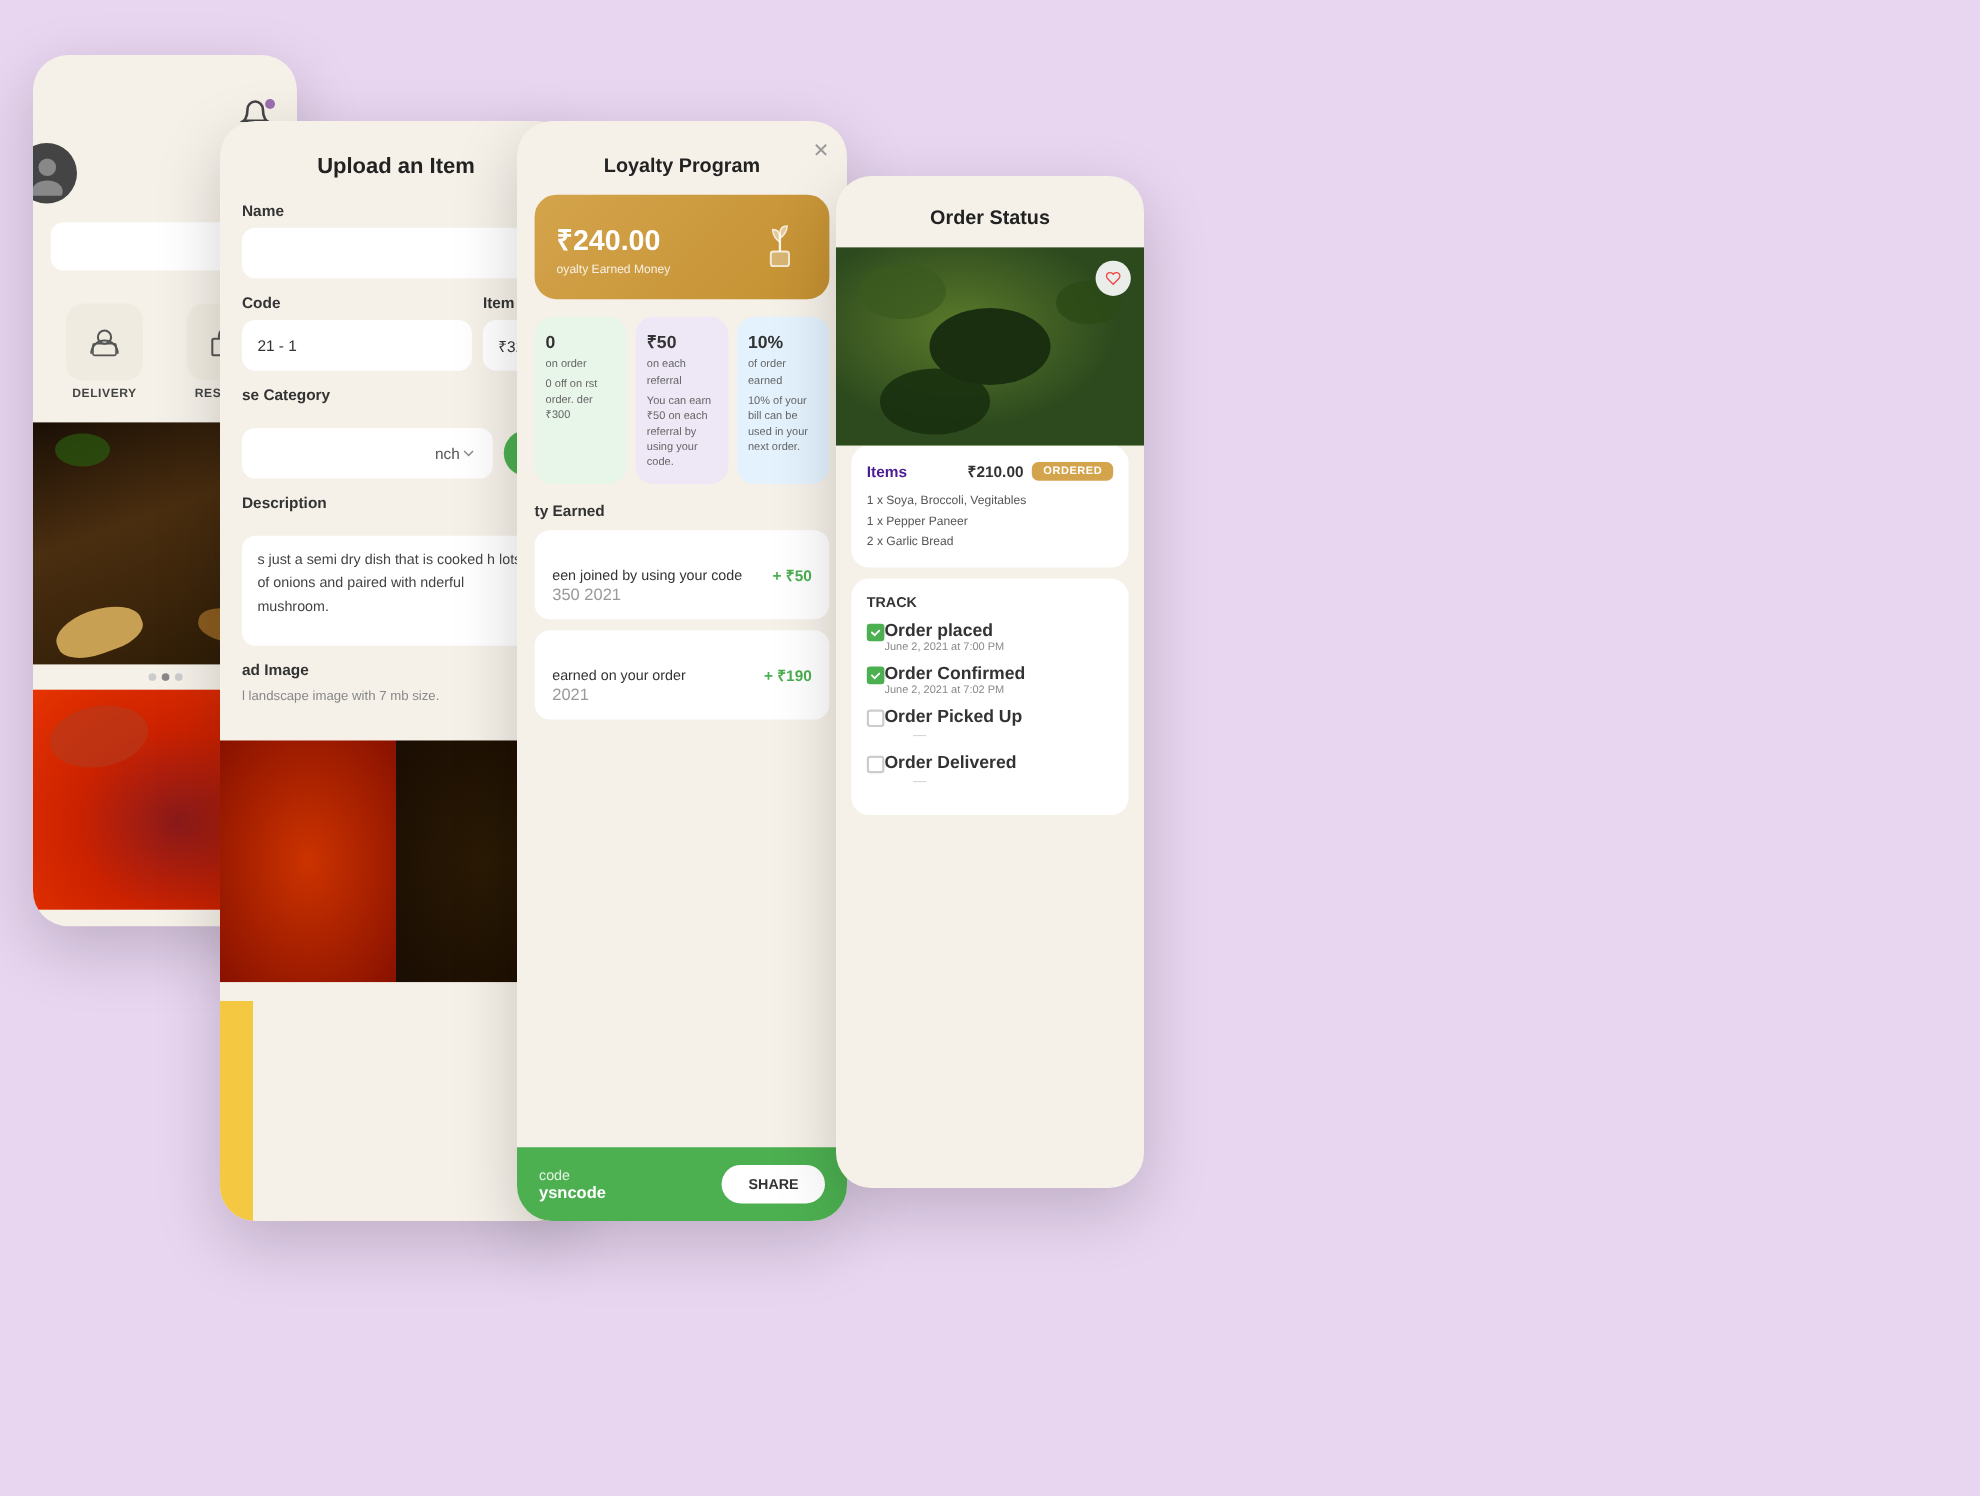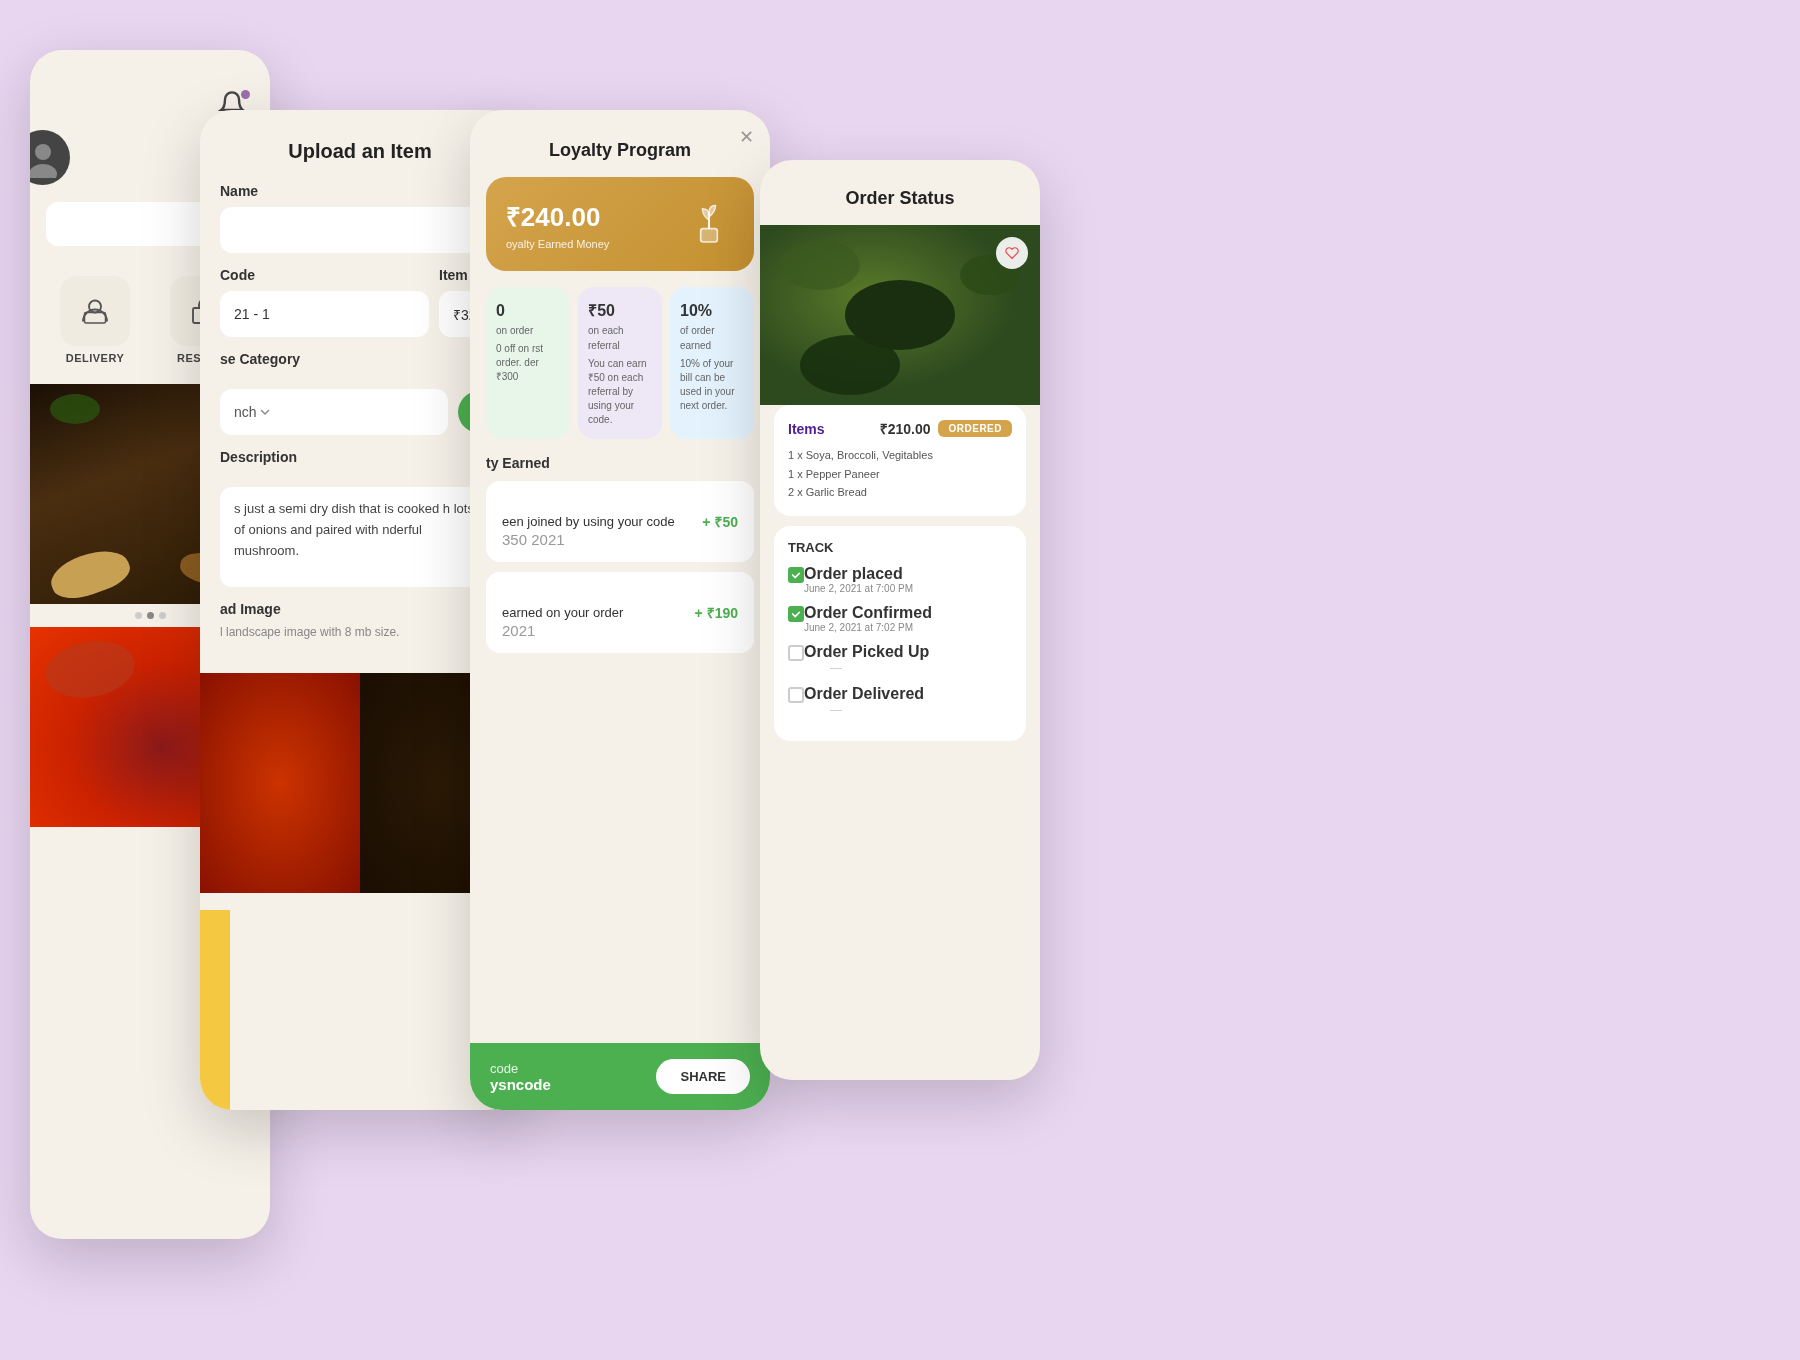--- a/index.html
+++ b/index.html
@@ -17,21 +17,21 @@
       position: absolute;
       background: #f5f0e8;
       border-radius: 32px;
       overflow: hidden;
       box-shadow: 0 20px 60px rgba(0,0,0,0.18);
     }
 
     
     #screen1 {
       width: 240px;
-      height: 1189px;
+      height: 792px;
       left: 30px;
       top: 50px;
     }
     .s1-header {
       padding: 40px 20px 20px;
       display: flex;
       justify-content: flex-end;
       align-items: center;
     }
     .bell-icon {
@@ -147,21 +147,21 @@
       gap: 10px;
       padding: 0 20px 14px;
     }
     .s2-select {
       flex: 1;
       background: #fff;
       border-radius: 12px;
       height: 46px;
       display: flex;
       align-items: center;
-      justify-content: flex-start;
+      justify-content: flex-end;
       padding: 0 14px;
     }
     .s2-select-text {
       font-size: 14px;
       color: #555;
     }
     .plus-btn {
       width: 42px; height: 42px;
       background: #4caf50;
       border-radius: 50%;
@@ -614,21 +614,21 @@
     <div class="plus-btn">+</div>
   </div>
 
   <div class="s2-section">
     <div class="s2-label">Description</div>
   </div>
   <div class="s2-textarea">s just a semi dry dish that is cooked h lots of onions and paired with nderful mushroom.</div>
 
   <div class="s2-upload-section">
     <div class="s2-label">ad Image</div>
-    <div class="s2-upload-hint">l landscape image with 8 mb size.</div>
+    <div class="s2-upload-hint">l landscape image with 7 mb size.</div>
   </div>
 
   <div style="display:flex; margin-top:20px; height:220px; overflow:hidden;">
     <div style="flex:1; background: radial-gradient(ellipse at 50% 50%, #cc3300 0%, #881100 100%);"></div>
     <div style="flex:1; background: radial-gradient(ellipse at 50% 50%, #2a1a05 0%, #1a0d02 100%);"></div>
   </div>
 
   <div class="yellow-bar"></div>
 </div>
 

